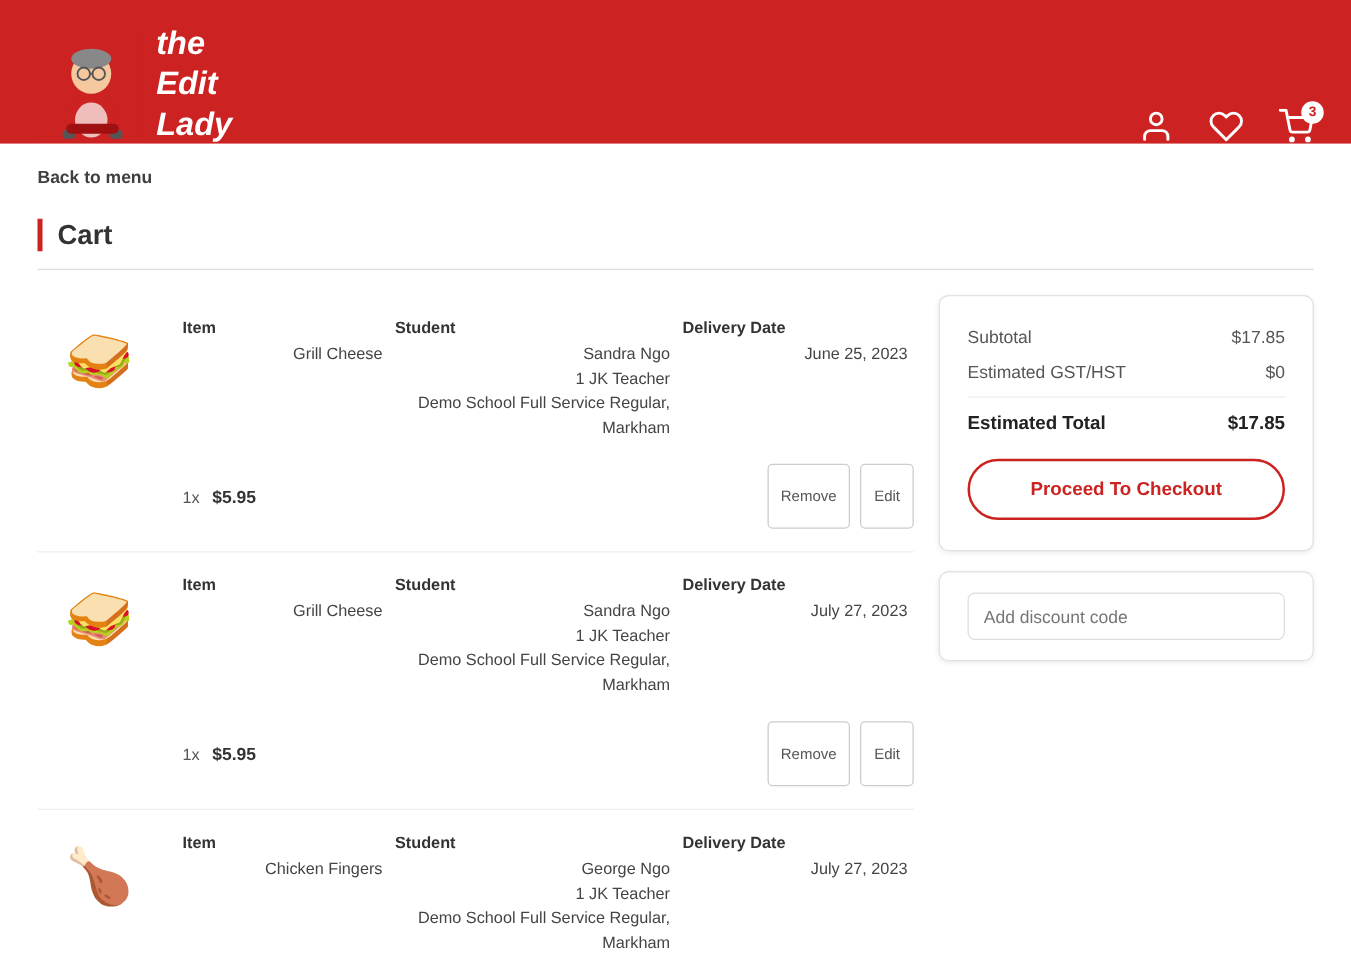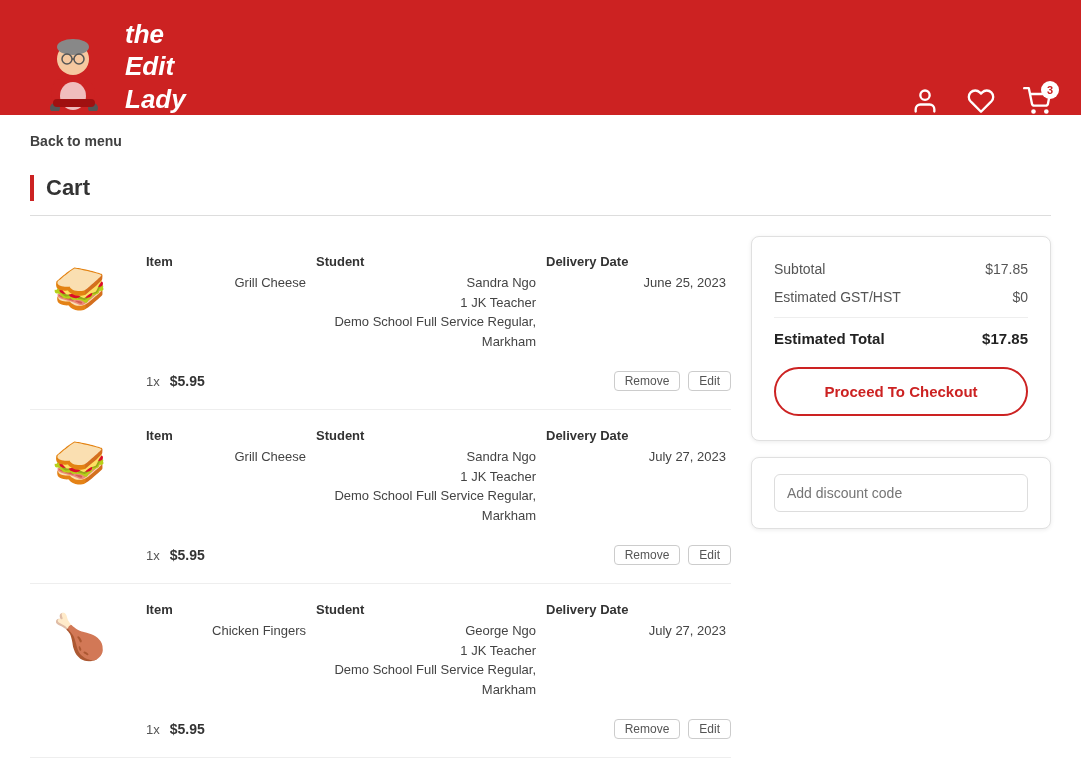--- a/index.html
+++ b/index.html
@@ -162,21 +162,21 @@
     }
     .item-actions {
       display: flex;
       gap: 8px;
       margin-top: 10px;
     }
     .action-btn {
       background: none;
       border: 1px solid #ccc;
       border-radius: 4px;
-      padding: 2px 10px;
+      padding: 18px 10px;
       font-size: 12px;
       cursor: pointer;
       color: #555;
     }
 
     
     .cart-sidebar {
       width: 300px;
       flex-shrink: 0;
     }

